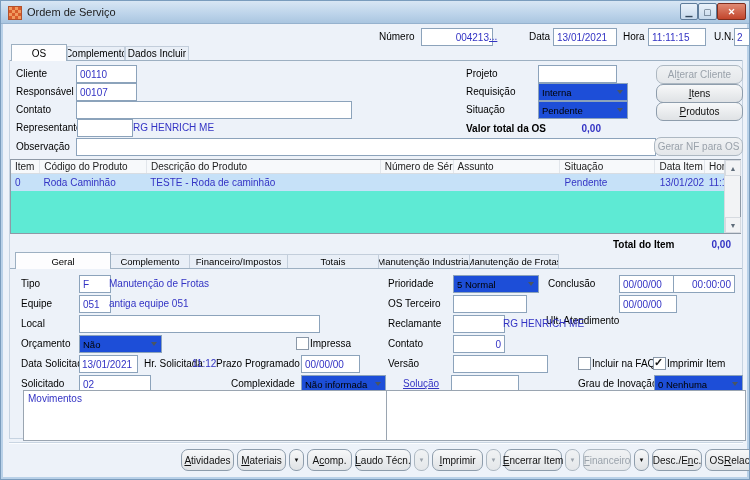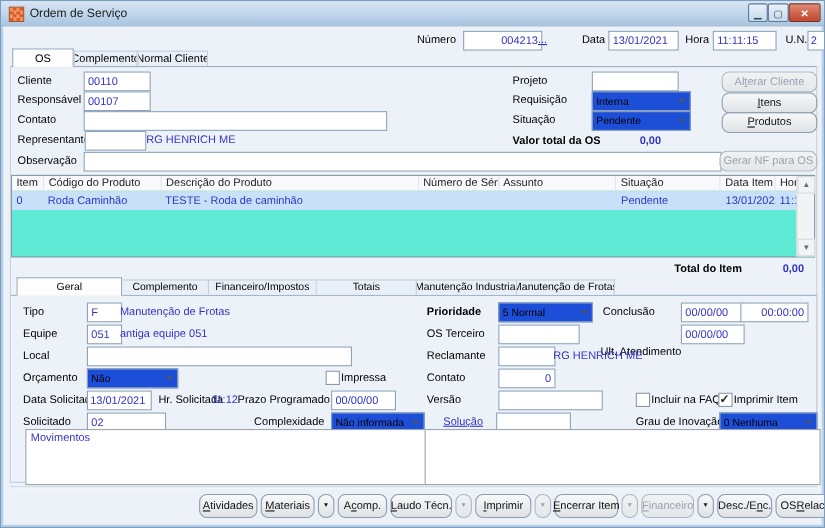--- a/index.html
+++ b/index.html
@@ -59,21 +59,21 @@
   <div class="inp" style="left:552px;top:27px;width:56px;">13/01/2021</div>
   <div class="lbl" style="left:622px;top:30px;">Hora</div>
   <div class="inp" style="left:647px;top:27px;width:50px;">11:11:15</div>
   <div class="lbl" style="left:713px;top:30px;">U.N.</div>
   <div class="inp" style="left:733px;top:27px;width:13px;padding:0 2px;">2</div>
 
   <div class="tabstrip" style="left:8px;top:45px;width:734px;height:14px;">
     <div style="width:2px;"></div>
     <div class="tab active" style="width:54px;">OS</div>
     <div class="tab" style="width:56px;">Complemento</div>
-    <div class="tab" style="width:62px;">Normal Cliente</div>
+    <div class="tab" style="width:62px;">Dados Incluir</div>
   </div>
 
   <div class="panel" style="left:8px;top:59px;width:732px;height:378px;border-top:none;"></div>
 
   <div class="lbl" style="left:15px;top:67px;">Cliente</div>
   <div class="inp" style="left:75px;top:64px;width:53px;">00110</div>
 
   <div class="lbl" style="left:15px;top:85px;">Responsável</div>
   <div class="inp" style="left:75px;top:82px;width:53px;">00107</div>
 
@@ -142,21 +142,21 @@
     <div class="tab" style="width:90px;border-left:none;">Totais</div>
     <div class="tab" style="width:90px;border-left:none;">Manutenção Industrial</div>
     <div class="tab" style="width:88px;border-left:none;">Manutenção de Frotas</div>
   </div>
 
   <div class="panel" style="left:8px;top:267px;width:732px;height:170px;border-top:none;"></div>
 
   <div class="lbl" style="left:20px;top:277px;">Tipo</div>
   <div class="inp" style="left:78px;top:274px;width:24px;">F</div>
   <div class="lbl blue" style="left:108px;top:277px;">Manutenção de Frotas</div>
-  <div class="lbl" style="left:387px;top:277px;font-weight:bold;">Prioridade</div>
+  <div class="lbl" style="left:387px;top:277px;">Prioridade</div>
   <div class="combo" style="left:452px;top:274px;width:67px;">5 Normal</div>
   <div class="lbl" style="left:547px;top:277px;">Conclusão</div>
   <div class="inp" style="left:618px;top:274px;width:50px;">00/00/00</div>
   <div class="inp right" style="left:672px;top:274px;width:54px;">00:00:00</div>
 
   <div class="lbl" style="left:20px;top:297px;">Equipe</div>
   <div class="inp" style="left:78px;top:294px;width:24px;">051</div>
   <div class="lbl blue" style="left:108px;top:297px;">antiga equipe 051</div>
   <div class="lbl" style="left:387px;top:297px;">OS Terceiro</div>
   <div class="inp" style="left:452px;top:294px;width:66px;"></div>

